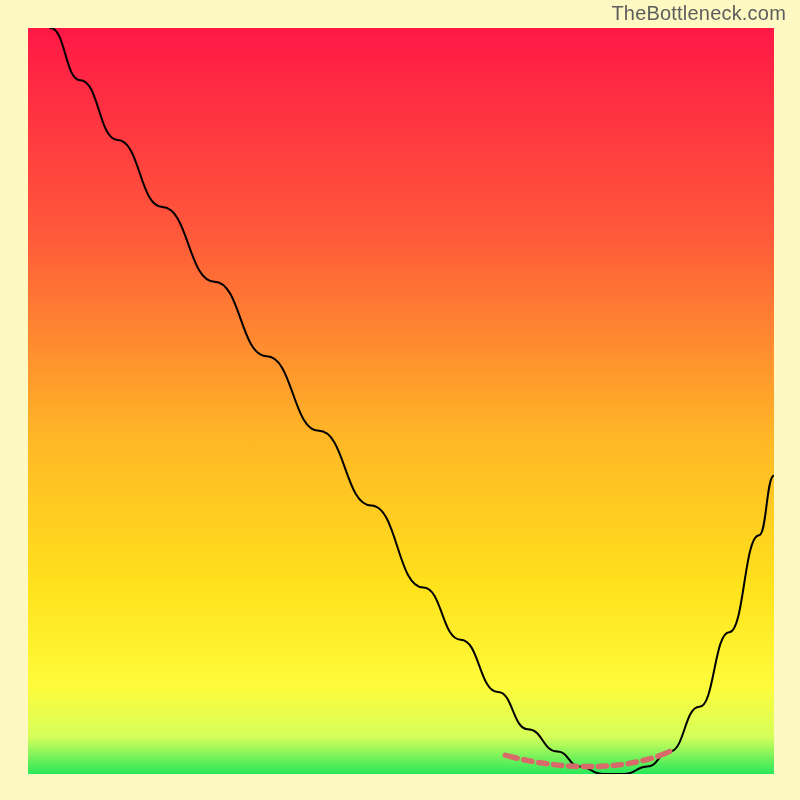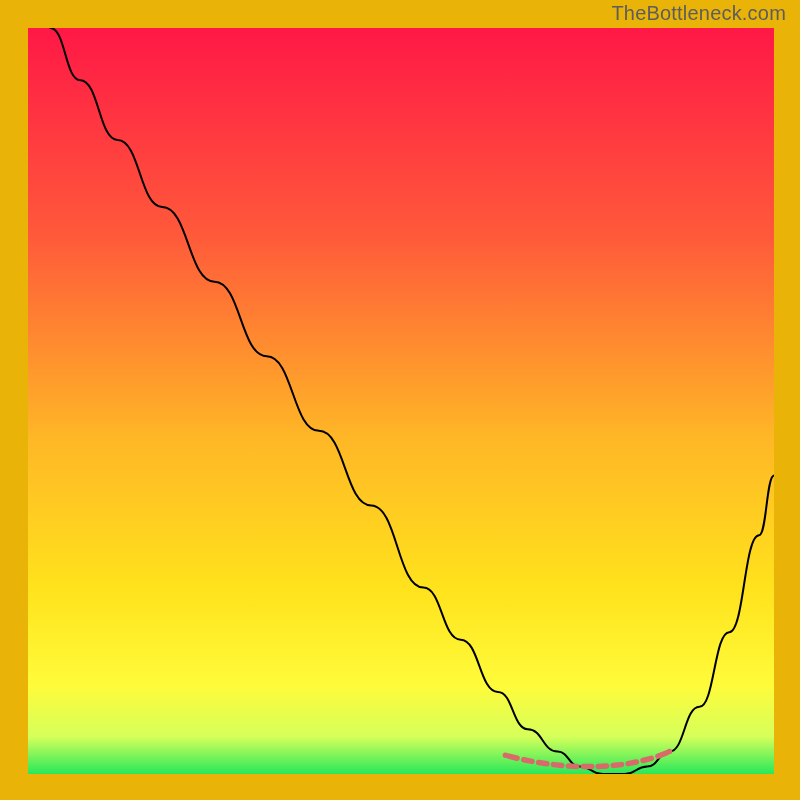--- a/index.html
+++ b/index.html
@@ -8,21 +8,21 @@
     width: 800px;
     height: 800px;
     background: #000000;
     overflow: hidden;
     font-family: Arial, Helvetica, sans-serif;
   }
   .frame {
     position: relative;
     width: 800px;
     height: 800px;
-    background: #eab308;
+    background: #fef9c3;
   }
   .watermark {
     position: absolute;
     top: 2px;
     right: 14px;
     color: #5d5d5d;
     font-size: 20px;
     font-weight: 500;
     letter-spacing: 0.2px;
     white-space: nowrap;

